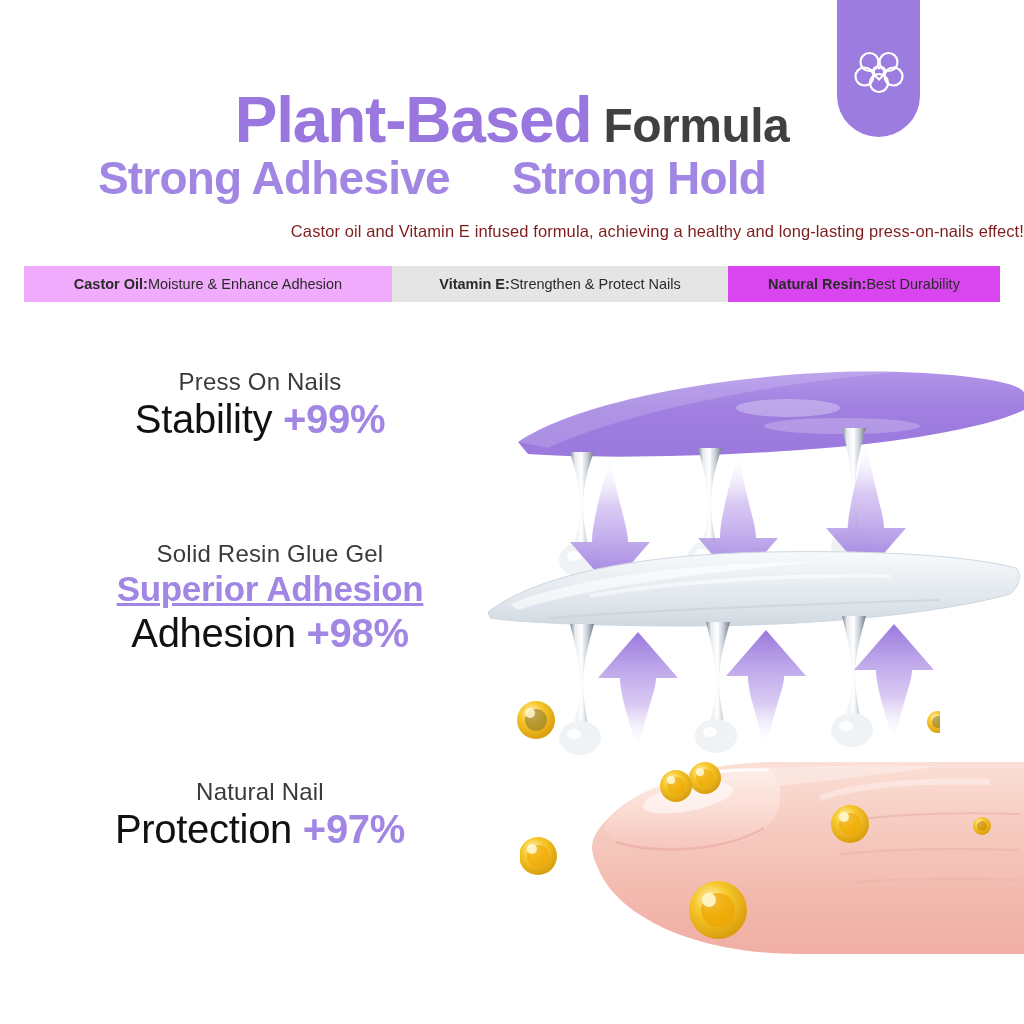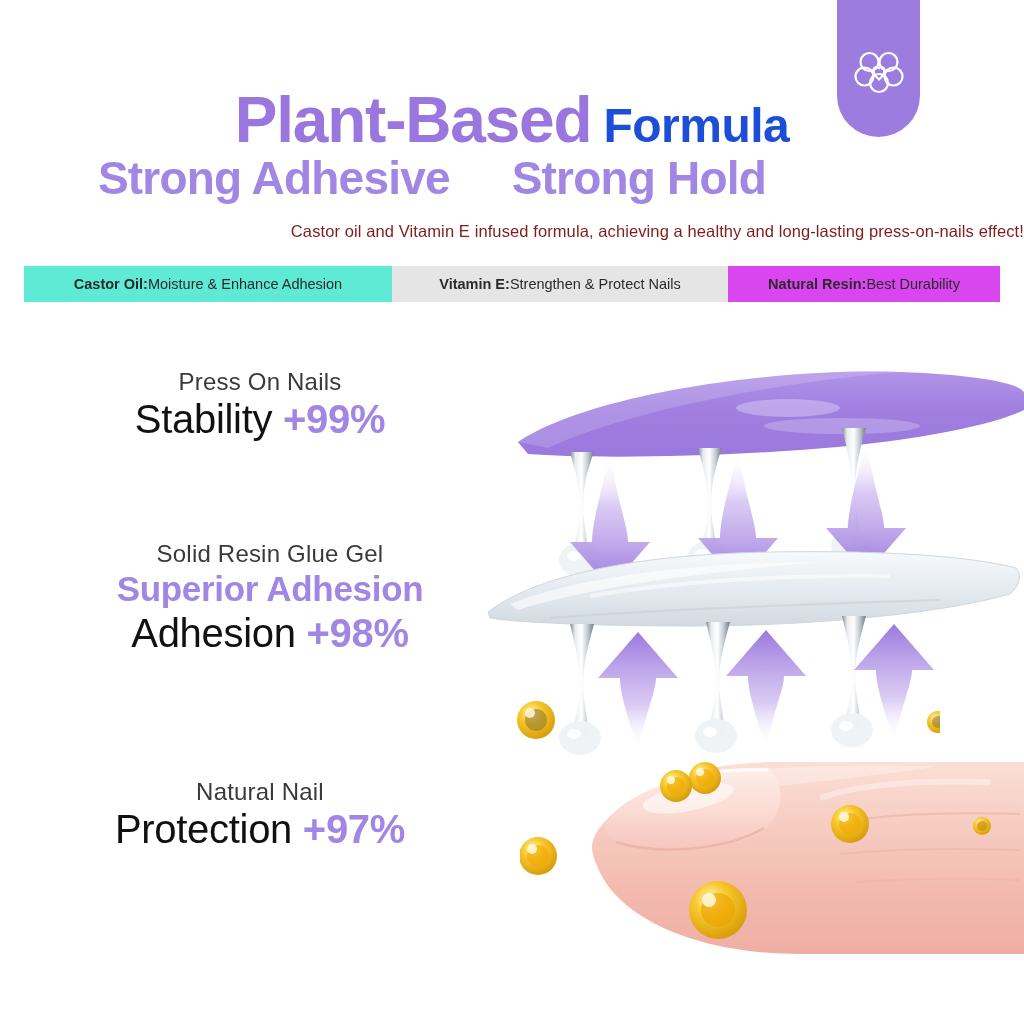--- a/index.html
+++ b/index.html
@@ -31,21 +31,21 @@
     position:absolute; left:0; top:88px; width:1024px;
     text-align:center;
     line-height:1;
     white-space:nowrap;
   }
   .h-plant{
     font-size:64px; font-weight:bold; color:#9a76df;
     letter-spacing:-1.2px;
   }
   .h-formula{
-    font-size:48px; font-weight:bold; color:#1d4ed8;
+    font-size:48px; font-weight:bold; color:#404040;
     letter-spacing:-0.5px; margin-left:12px;
   }
   .headline2{
     position:absolute; left:0; top:155px; width:864px;
     text-align:center; line-height:1; white-space:nowrap;
   }
   .h-adh{
     font-size:46px; font-weight:bold; color:#a186e4;
     letter-spacing:-0.8px;
   }
@@ -67,38 +67,38 @@
     width:976px; height:36px;
     display:flex;
   }
   .ingseg{
     display:flex; align-items:center; justify-content:center;
     font-size:14.5px; color:#2b2b2b;
     white-space:nowrap;
   }
   .ingseg .k{font-weight:bold;}
   .ingseg .v{font-weight:normal;}
-  .seg1{width:368px;background:#5eead4;}
+  .seg1{width:368px;background:#f0abfc;}
   .seg2{width:336px;background:#e5e5e5;}
   .seg3{width:272px;background:#d946ef;}
 
   
   .stat{position:absolute;text-align:center;white-space:nowrap;}
   .stat .small{
     font-size:24px; color:#3a3a3a; letter-spacing:0.2px;
     line-height:1.15;
   }
   .stat .big{
     font-size:40px; color:#111; letter-spacing:-0.3px;
     line-height:1.18;
   }
   .stat .big .pct{color:#a186e4;font-weight:bold;}
   .stat .mid{
     font-size:35px; font-weight:bold; color:#a186e4;
-    letter-spacing:-0.3px; line-height:1.2;
+    letter-spacing:-0.3px; line-height:1.2;text-decoration:underline;
   }
   .stat1{left:90px; top:368px; width:340px;text-align:center;}
   .stat2{left:60px; top:540px; width:420px;}
   .stat3{left:80px; top:778px; width:360px;}
 
   
   .illus{position:absolute;left:470px;top:360px;width:554px;height:664px;}
   .illus svg{display:block;}
 
   

